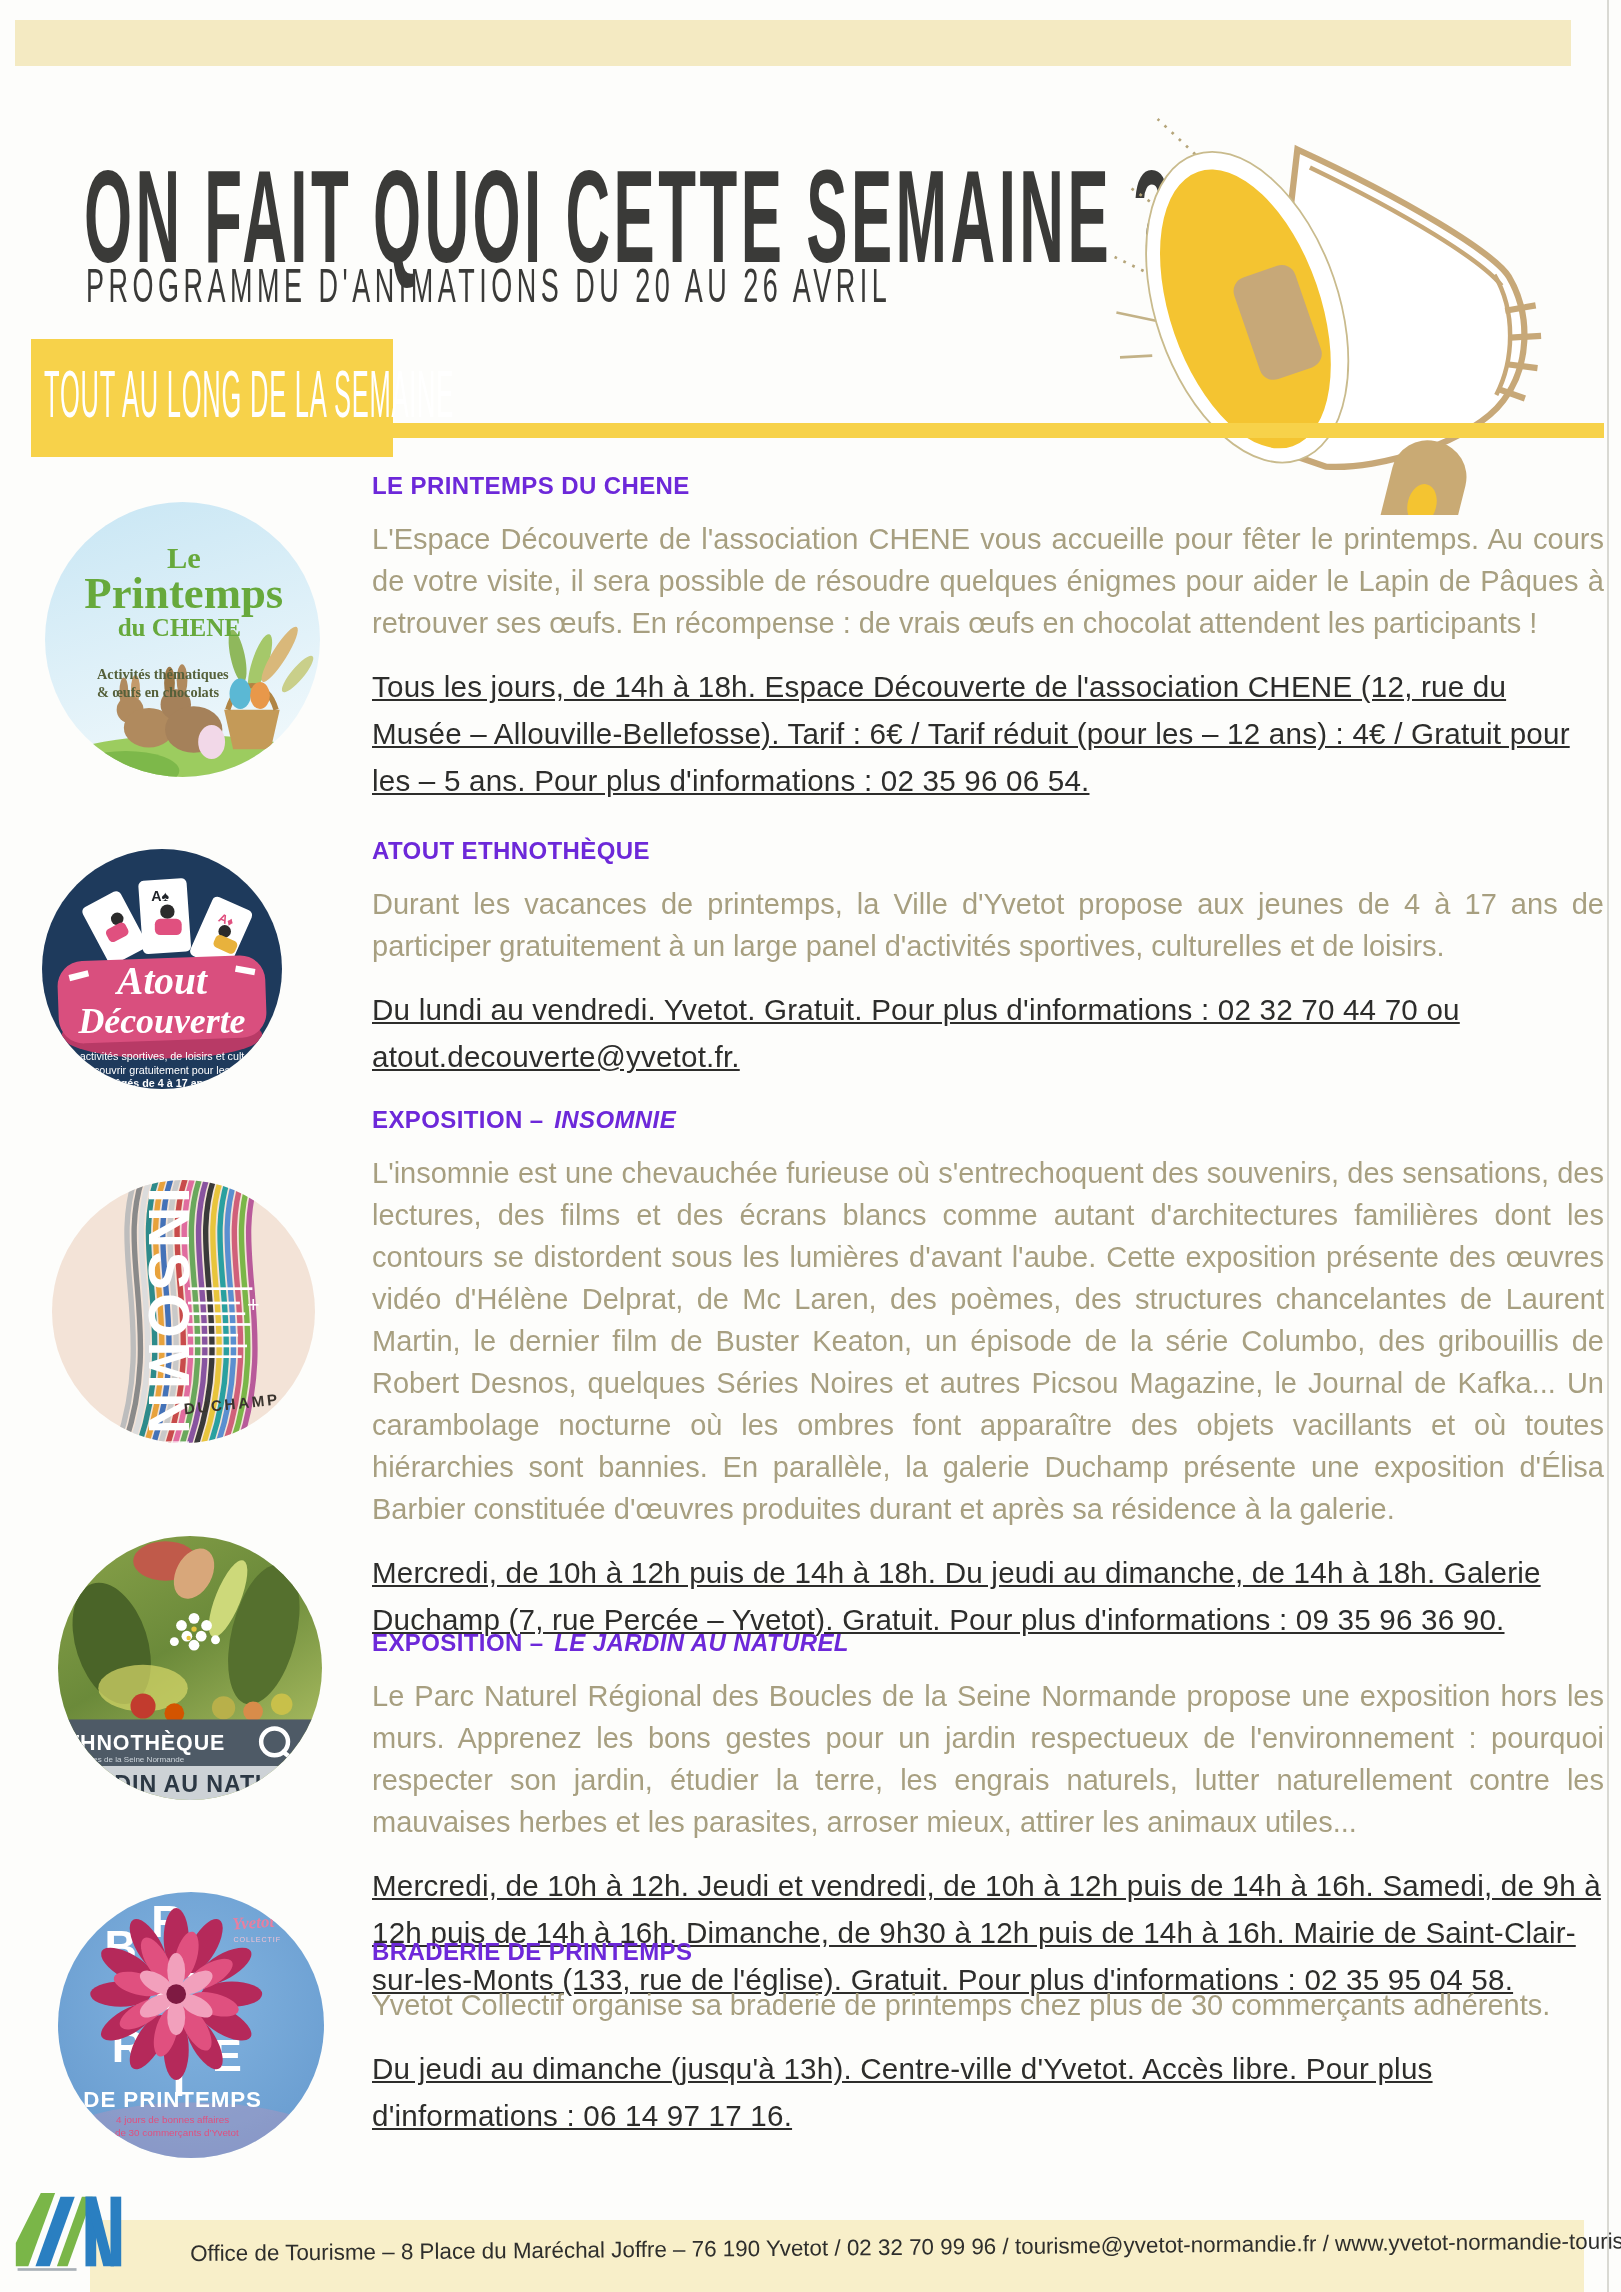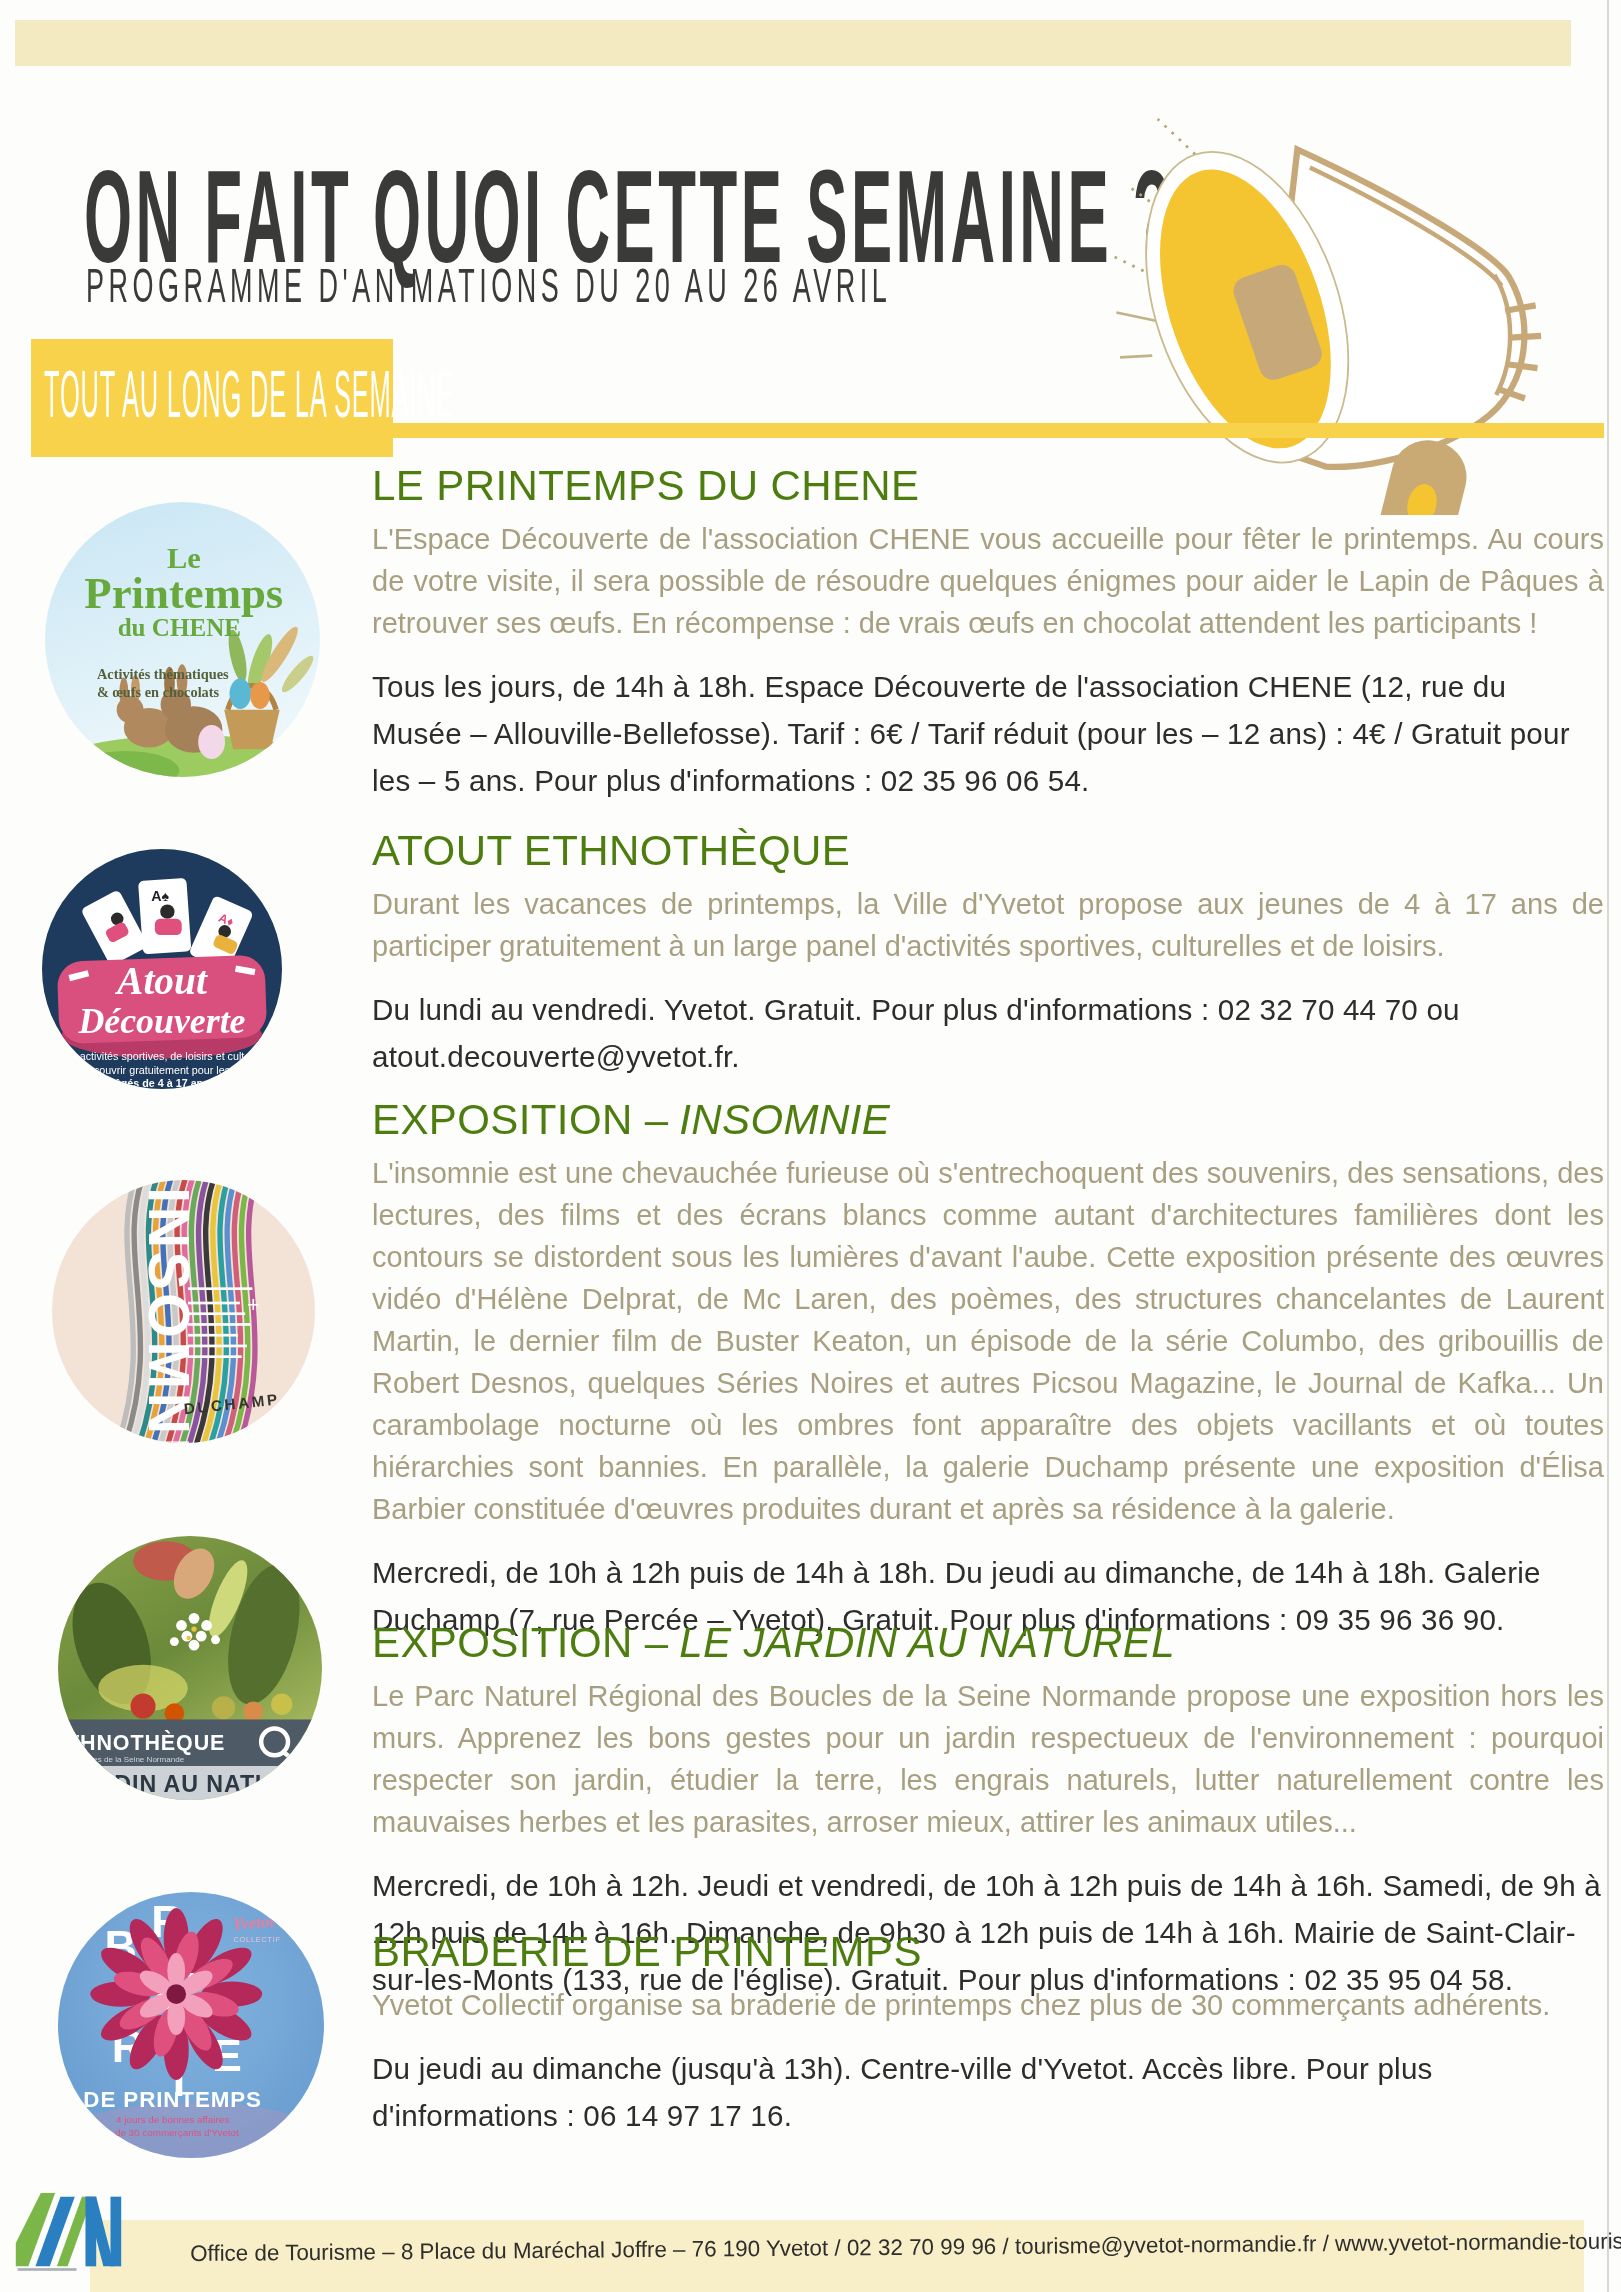--- a/index.html
+++ b/index.html
@@ -15,25 +15,25 @@
   
   .hand{font-family:"Liberation Sans",sans-serif;color:#3a3a38;transform-origin:left top;white-space:nowrap;}
   .main-title{left:84px;top:109px;font-size:63px;line-height:63px;font-weight:600;letter-spacing:3.6px;transform:scale(.98,2.1);}
   .sub-title{left:86px;top:262px;font-size:27px;line-height:27px;font-weight:500;letter-spacing:4.5px;transform:scale(1,1.8);}
   
   .banner{left:31px;top:319px;width:362px;height:118px;background:#f7d24a;margin-top:20px;}
   .banner .hand{position:absolute;left:12.5px;top:23px;font-size:30px;line-height:30px;font-weight:500;letter-spacing:0.9px;color:#ffffff;transform:scale(.85,2.2);}
   .banner-strip{left:393px;top:423px;width:1211px;height:15px;background:#f7d24a;}
   
   .event{left:372px;width:1232px;position:absolute;}
-  .event h2{margin:0 0 12.5px 0;font-size:42px;line-height:39px;font-weight:normal;letter-spacing:0.4px;color:#4d7c0f;}
+  .event h2{margin:0 0 12.5px 0;font-size:24px;line-height:39px;font-weight:bold;letter-spacing:0.4px;color:#6d28d9;}
   .event h2 em{font-style:italic;}
   .event h2 em:not(:empty){margin-left:10.7px;}
   .desc{margin:0 0 19.7px 0;font-size:29px;line-height:42px;color:#a79f80;text-align:justify;}
-  .sched{margin:0;font-size:29.6px;line-height:47px;color:#2d2d2b;letter-spacing:0.2px;}
+  .sched{margin:0;font-size:29.6px;line-height:47px;color:#2d2d2b;letter-spacing:0.2px;text-decoration:underline;}
   
   .circle{position:absolute;border-radius:50%;overflow:hidden;margin:0;padding:0;}
   .circle svg{display:block;width:100%;height:100%;}
   
   .footer-bar{left:90px;top:2220px;width:1494px;height:73px;background:#f8efc9;}
   .footer-text{left:190px;top:2241px;width:1415px;font-size:22.4px;color:#2e2e2c;white-space:nowrap;transform:rotate(-0.5deg);transform-origin:left top;}
   .logo{left:14.3px;top:2191px;width:109px;height:81px;}
 </style>
 </head>
 <body>

